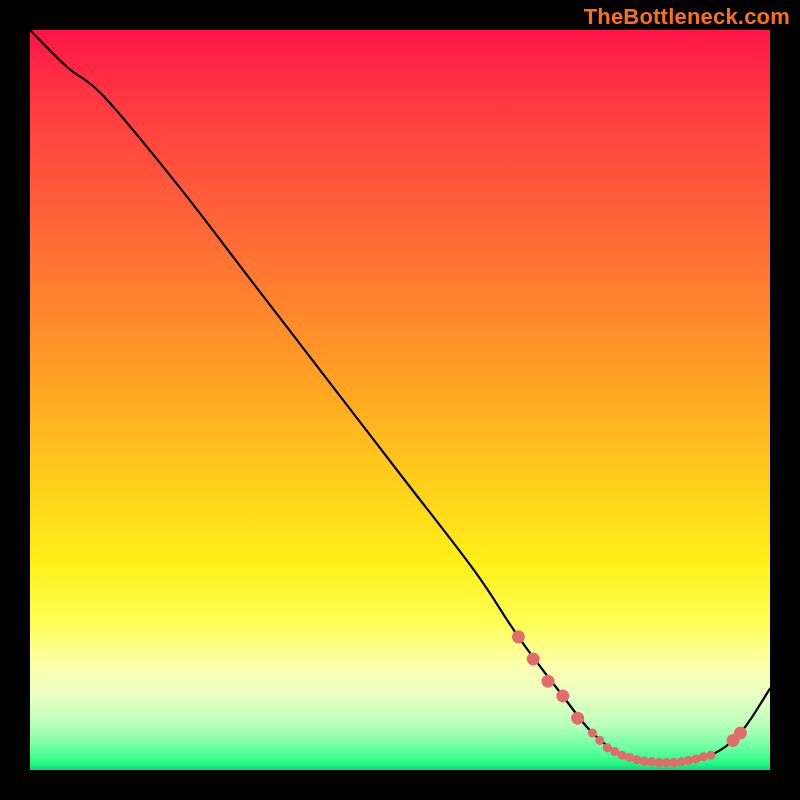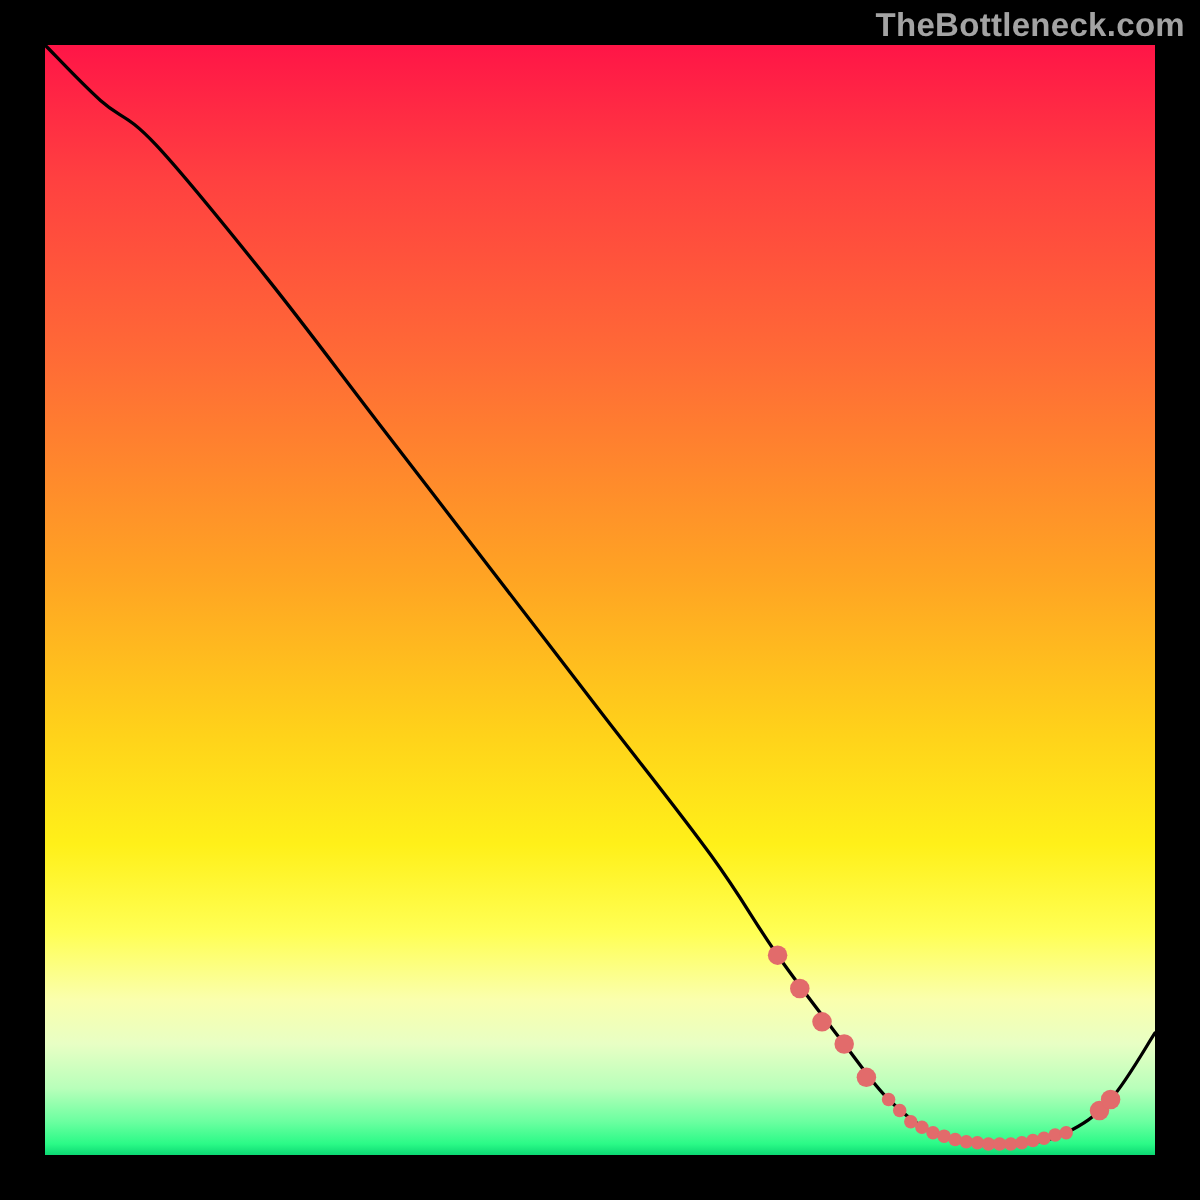--- a/index.html
+++ b/index.html
@@ -16,21 +16,21 @@
     width: 800px;
     height: 800px;
     background: #000000;
   }
   .watermark {
     position: absolute;
     top: 4px;
     right: 10px;
     font-size: 22px;
     font-weight: 600;
-    color: #a3a3a3;
+    color: #f97316;
     letter-spacing: 0.2px;
     z-index: 10;
   }
   .plot-area {
     position: absolute;
     left: 30px;
     top: 30px;
     width: 740px;
     height: 740px;
     

